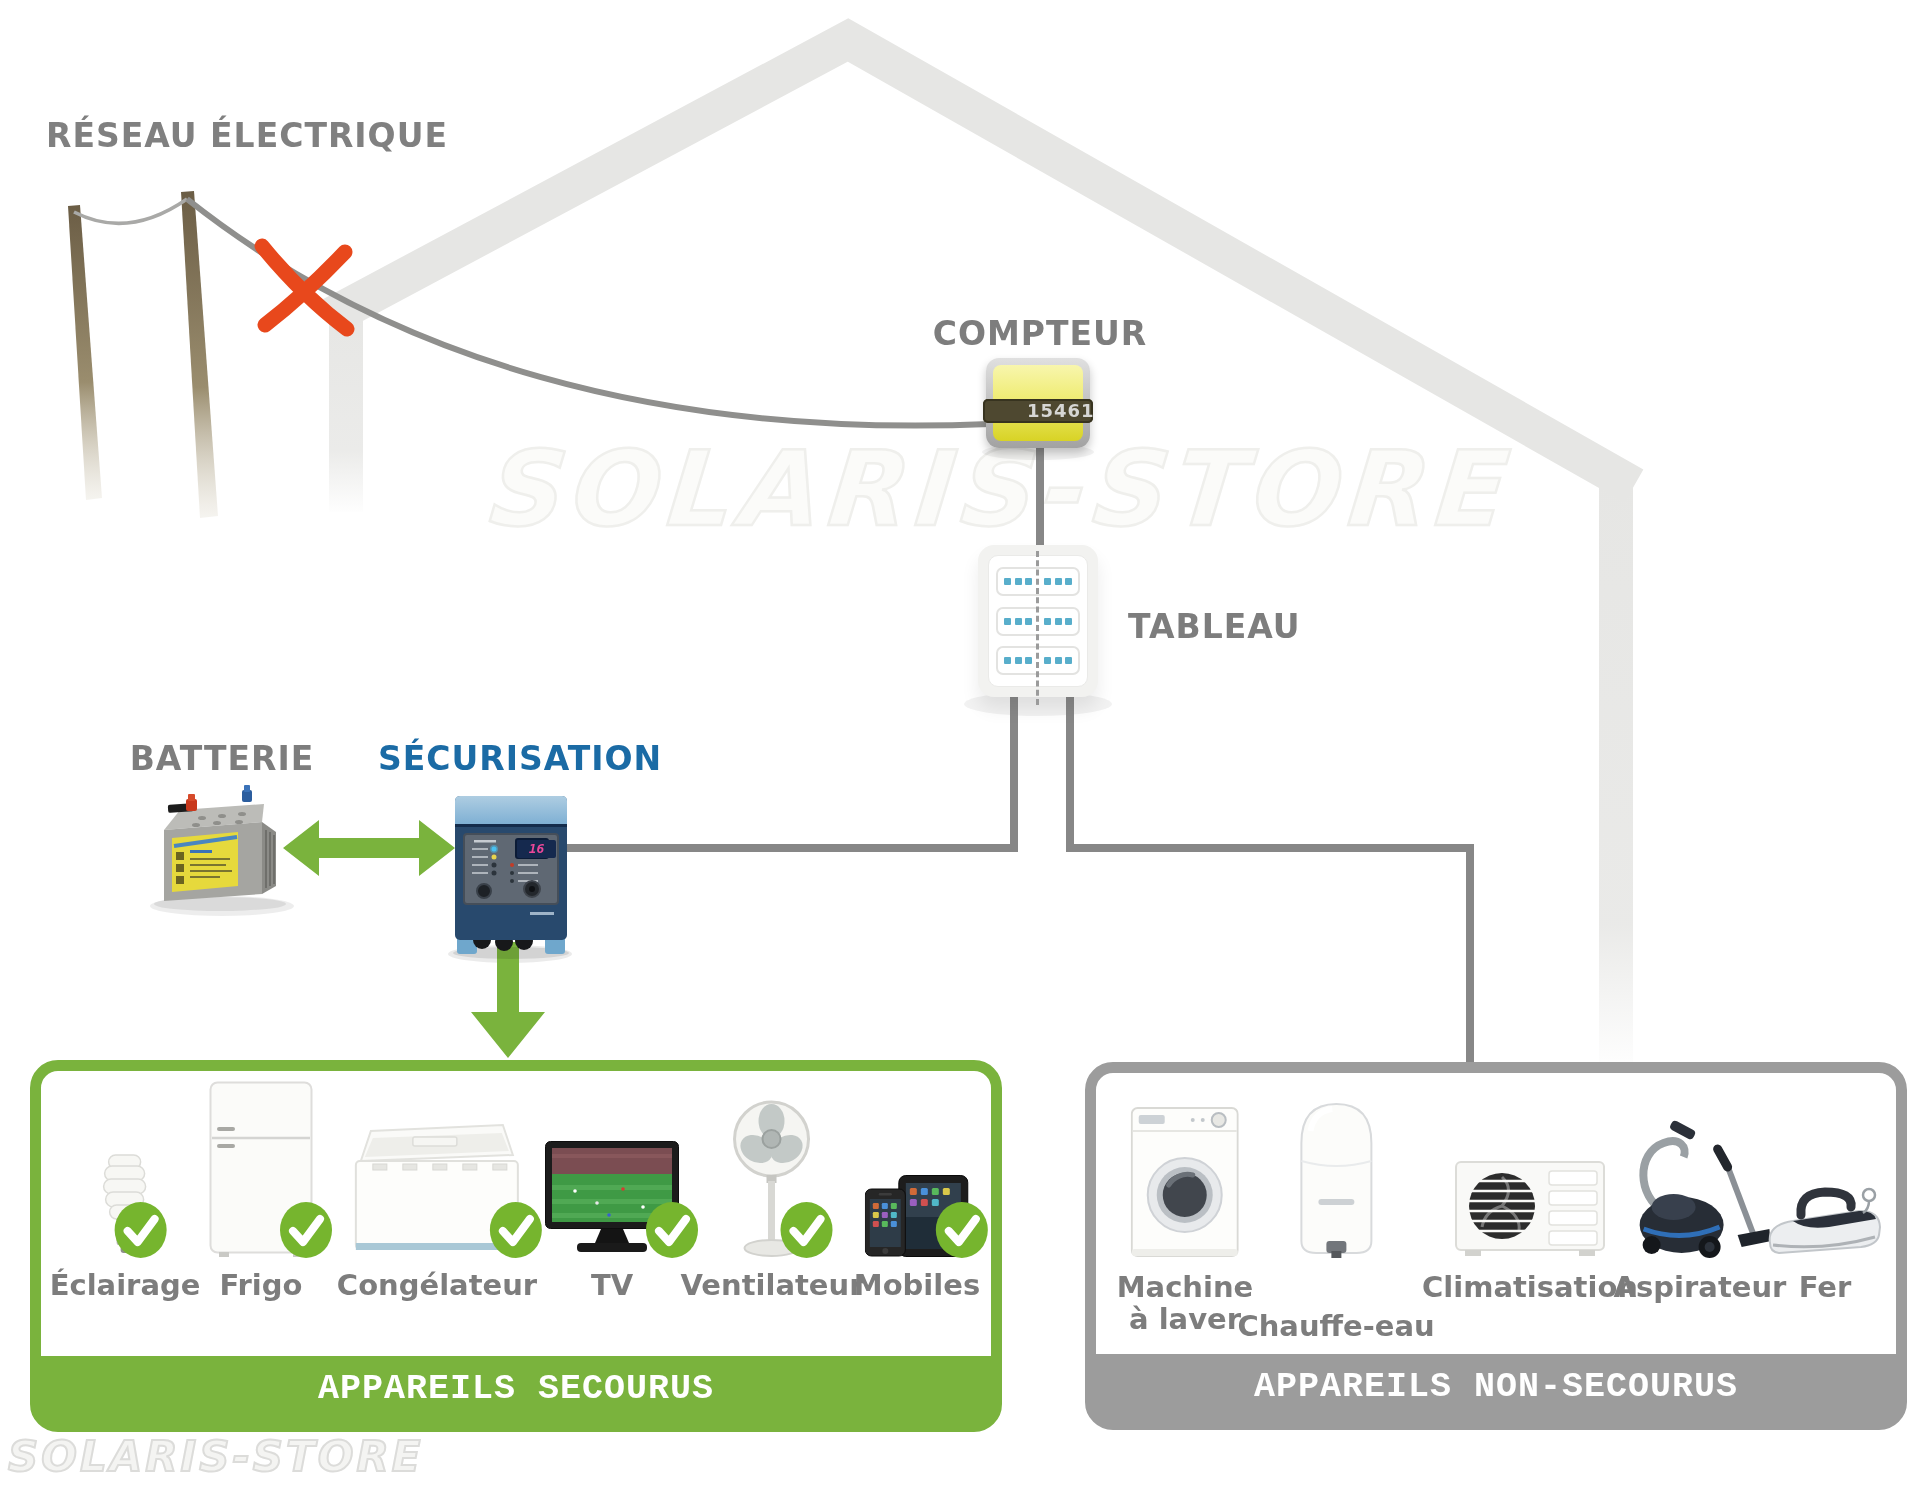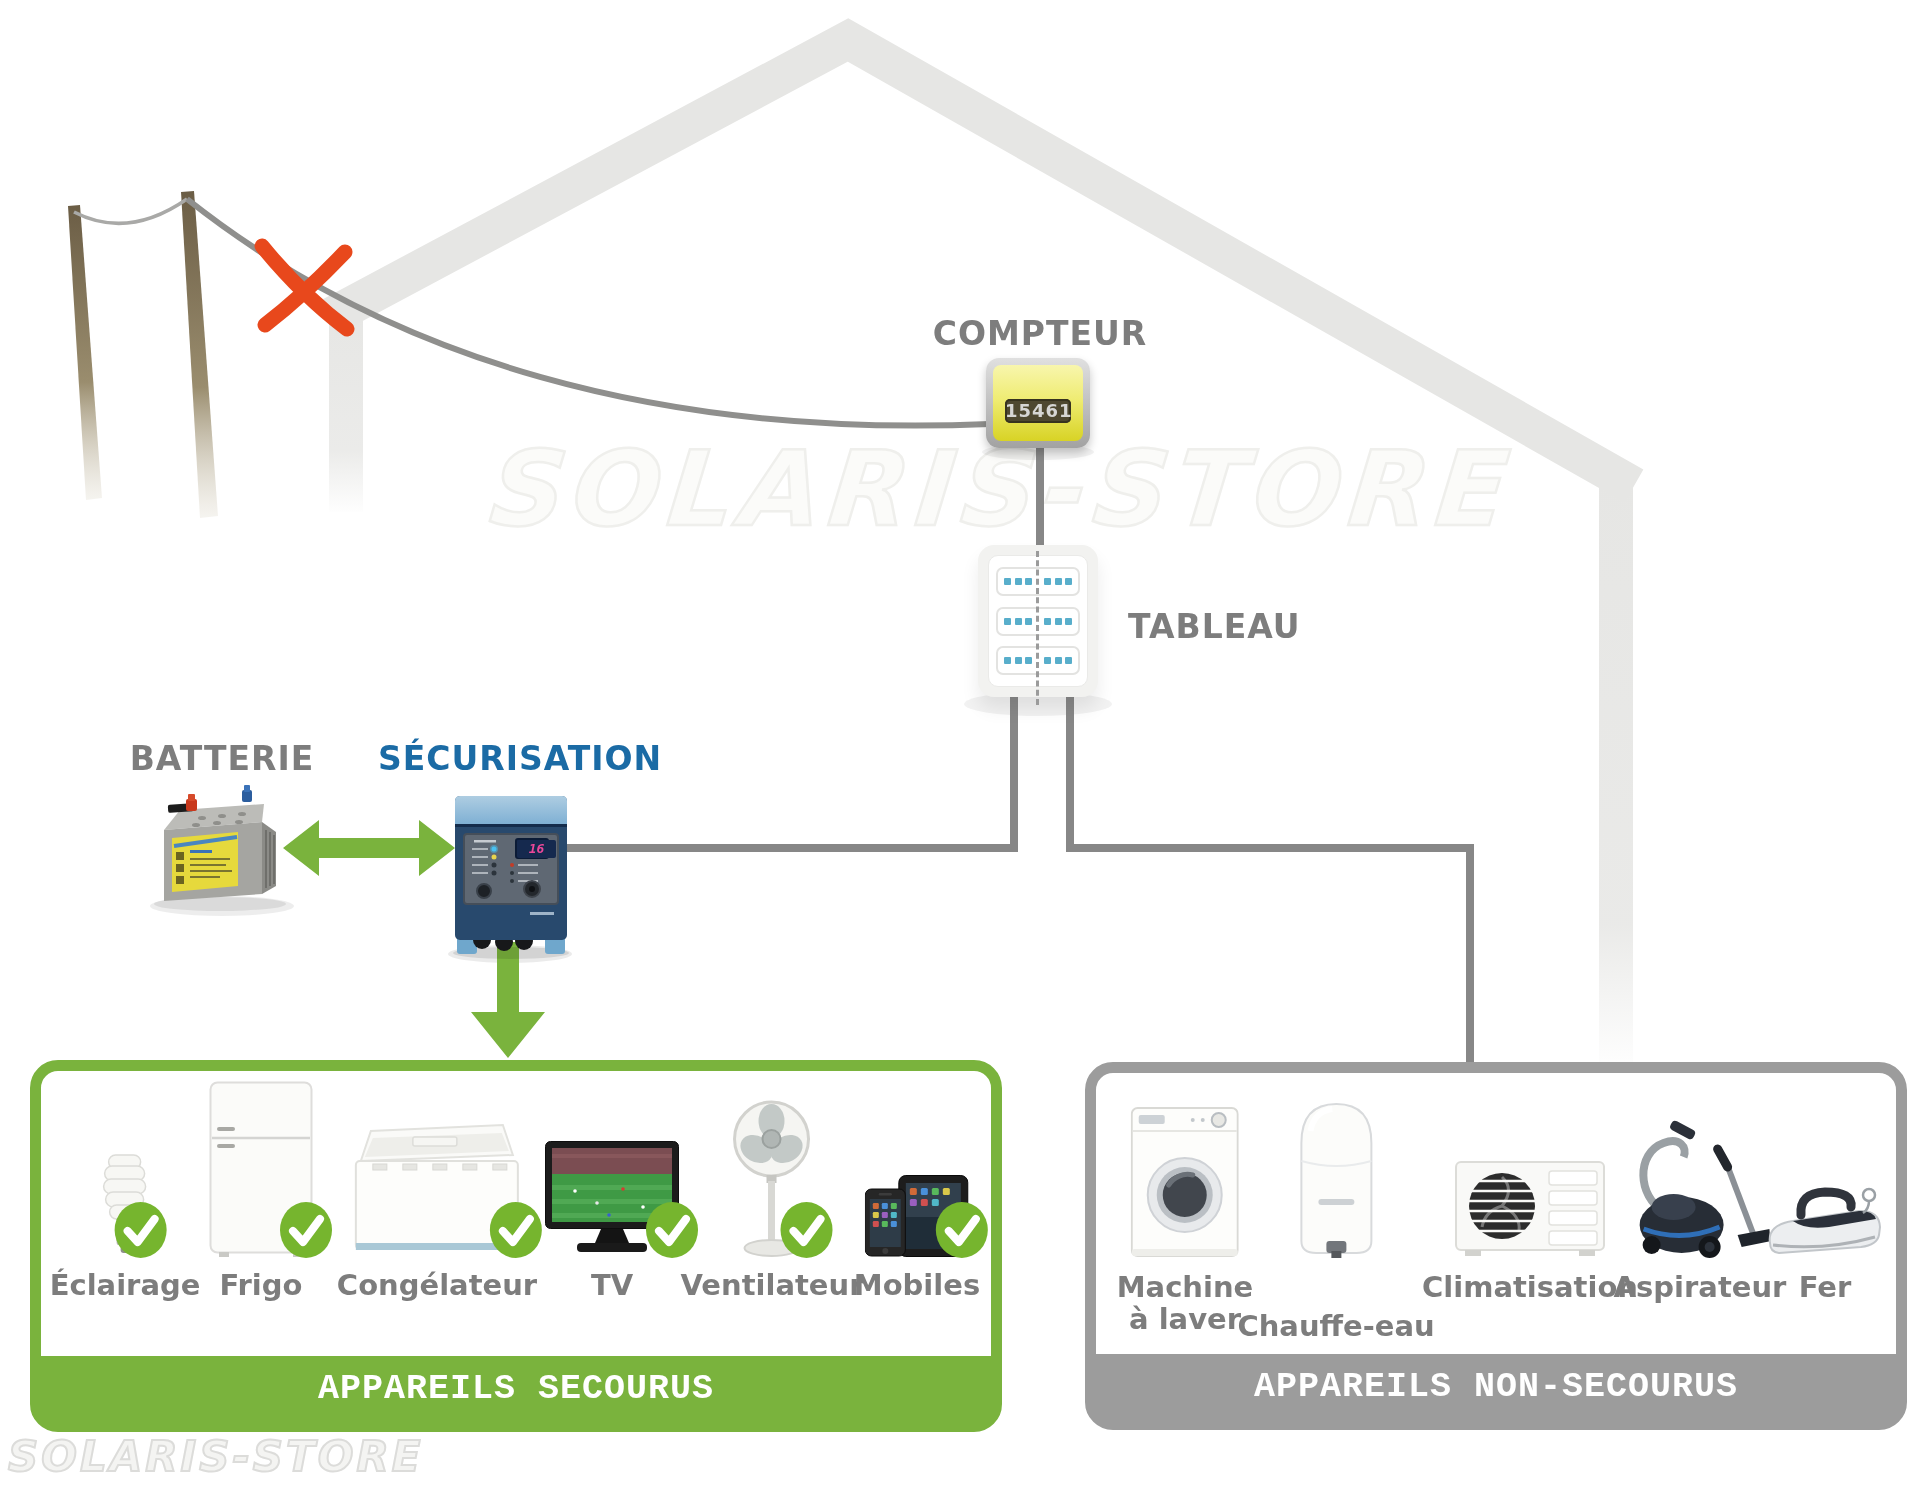--- a/index.html
+++ b/index.html
@@ -17,21 +17,21 @@
   .dlabel{position:absolute;z-index:4;font-size:33px;font-weight:bold;color:var(--label-gray);
           letter-spacing:1px;white-space:nowrap;}
   .centered{transform:translateX(-50%);}
   
   .meter{position:absolute;left:986px;top:358px;width:104px;height:90px;z-index:4;border-radius:13px;
          background:linear-gradient(180deg,#e0e0e0,#a2a2a2);box-shadow:0 5px 10px rgba(0,0,0,.22);}
   .meter-face{position:absolute;left:7px;top:7px;right:7px;bottom:7px;border-radius:8px;
               background:linear-gradient(180deg,#f8f6ad 0%,#efec73 45%,#d8d325 100%);}
   .meter-display{position:absolute;left:50%;top:34px;transform:translateX(-50%);width:66px;height:24px;
                  background:#4e4830;border-radius:5px;box-shadow:inset 0 0 0 2px #37331f;
-                 color:#d6d6d4;font-size:18px;font-weight:bold;text-align:center;line-height:24px;letter-spacing:1px;}
+                 color:#d6d6d4;font-size:18px;font-weight:bold;text-align:center;line-height:24px;letter-spacing:1px;padding-left:44px;}
   
   .tableau{position:absolute;left:978px;top:545px;width:120px;height:152px;z-index:4;background:#f2f2f0;
            border-radius:16px;box-shadow:0 12px 18px rgba(0,0,0,.08);}
   .tableau-inner{position:absolute;left:10px;top:10px;right:10px;bottom:10px;background:#fff;border-radius:10px;
                  border:1px solid #eaeae8;display:flex;flex-direction:column;justify-content:space-evenly;align-items:center;}
   .brk{width:80px;height:25px;border:2px solid #e3e3e1;border-radius:7px;display:flex;align-items:center;justify-content:center;gap:12px;background:#fff;}
   .grp{display:flex;gap:3.5px;}
   .sq{width:7px;height:7px;background:var(--breaker-blue);border-radius:1px;}
   .dash-line{position:absolute;left:1036px;top:551px;height:154px;width:0;z-index:5;border-left:3px dashed #9b9b9b;}
   .inv-display{position:absolute;left:517px;top:840px;width:39px;height:18px;z-index:5;background:#15294e;
@@ -103,20 +103,21 @@
       <line x1="1040" y1="446" x2="1040" y2="556"></line>
       <path d="M 1014 694 L 1014 848 L 560 848"></path>
       <path d="M 1070 694 L 1070 848 L 1470 848 L 1470 1066"></path>
     </g>
     <g fill="var(--green)">
       <polygon points="283,848 319,820 319,838 419,838 419,820 455,848 419,876 419,858 319,858 319,876"></polygon>
       <polygon points="497,942 519,942 519,1012 545,1012 508,1058 471,1012 497,1012"></polygon>
     </g>
   </svg>
 
+  <div class="dlabel" style="left:46px;top:116px;color:#808080;">RÉSEAU ÉLECTRIQUE</div>
   <div class="dlabel centered" style="left:1040px;top:314px;">COMPTEUR</div>
   <div class="dlabel" style="left:1128px;top:607px;">TABLEAU</div>
   <div class="dlabel centered" style="left:222px;top:739px;">BATTERIE</div>
   <div class="dlabel" style="left:378px;top:739px;color:var(--blue);">SÉCURISATION</div>
 
   <div class="meter">
     <div class="meter-face">
       <div class="meter-display">15461</div>
     </div>
   </div>

